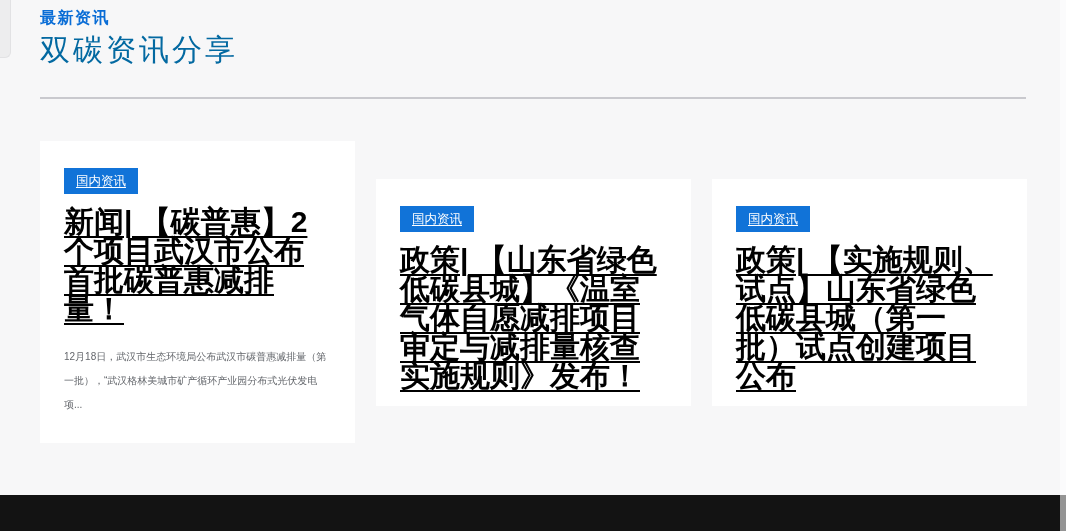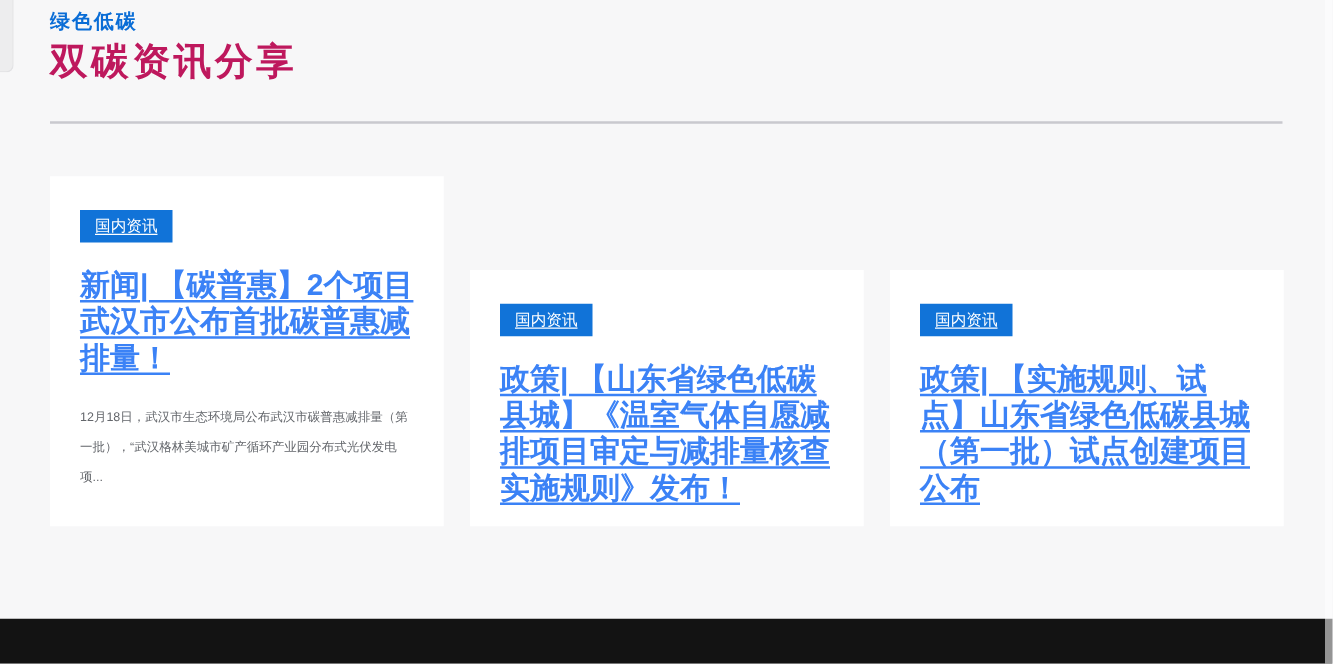--- a/index.html
+++ b/index.html
@@ -21,60 +21,60 @@
   .page-header { padding: 8px 40px 0 40px; }
   .eyebrow {
     color: #0a6dd6;
     font-size: 16px;
     font-weight: 700;
     letter-spacing: 1.5px;
     line-height: 19px;
   }
   .page-title {
     margin: 6px 0 0 0;
-    color: #be185d;
+    color: #0369a1;
     font-size: 30px;
-    font-weight: 700;
+    font-weight: 400;
     letter-spacing: 3px;
     line-height: 34px;
   }
   .divider {
     margin: 30px 40px 0 40px;
     height: 0;
     border-top: 2px solid #c9c9ce;
   }
   .cards-row {
     margin: 42px 40px 0 40px;
     width: 987px;
     display: flex;
     justify-content: space-between;
-    align-items: flex-end;
+    align-items: center;
   }
   .news-card {
     box-sizing: border-box;
     width: 315px;
     background: #ffffff;
     padding: 27px 24px 16px 24px;
   }
   .badge {
     display: inline-block;
     background: #1173d8;
     color: #ffffff;
     font-size: 12.5px;
     line-height: 14px;
     padding: 6px 12px;
     text-decoration: underline;
     text-underline-offset: 2px;
     cursor: pointer;
   }
   .card-title {
     display: block;
-    margin-top: 20px;
-    color: #3b82f6;
-    font-size: 24px;
+    margin-top: 13px;
+    color: #000000;
+    font-size: 30px;
     font-weight: 700;
     line-height: 29px;
     text-decoration: underline;
     text-decoration-thickness: 2px;
     text-underline-offset: 4px;
     cursor: pointer;
   }
   .card-excerpt {
     margin-top: 22px;
     color: #63666b;
@@ -93,21 +93,21 @@
     width: 6px; height: 531px;
     background: rgba(255,255,255,0.55);
   }
 </style>
 </head>
 <body>
 
 <div class="page-edge-pill"></div>
 
 <header class="page-header">
-  <div class="eyebrow">绿色低碳</div>
+  <div class="eyebrow">最新资讯</div>
   <h1 class="page-title">双碳资讯分享</h1>
 </header>
 
 <div class="divider"></div>
 
 <div class="cards-row">
 
   <article class="news-card">
     <a class="badge">国内资讯</a>
     <a class="card-title">新闻| 【碳普惠】2个项目武汉市公布首批碳普惠减排量！</a>

